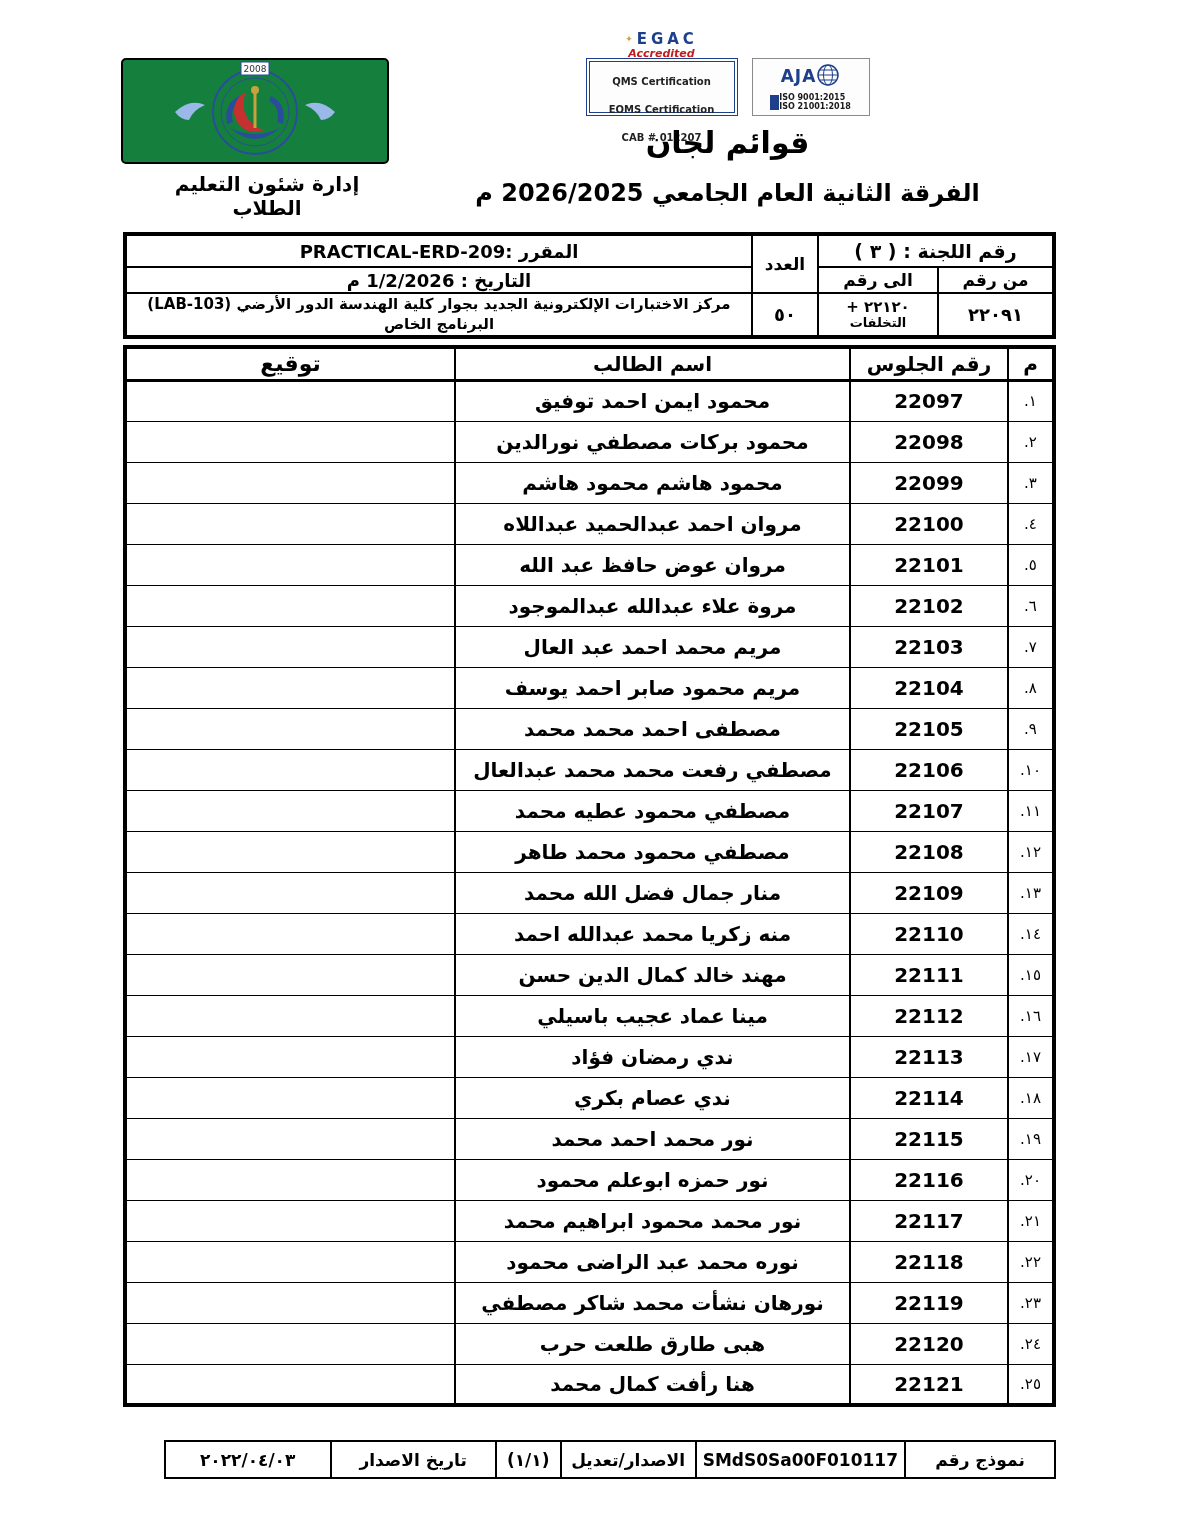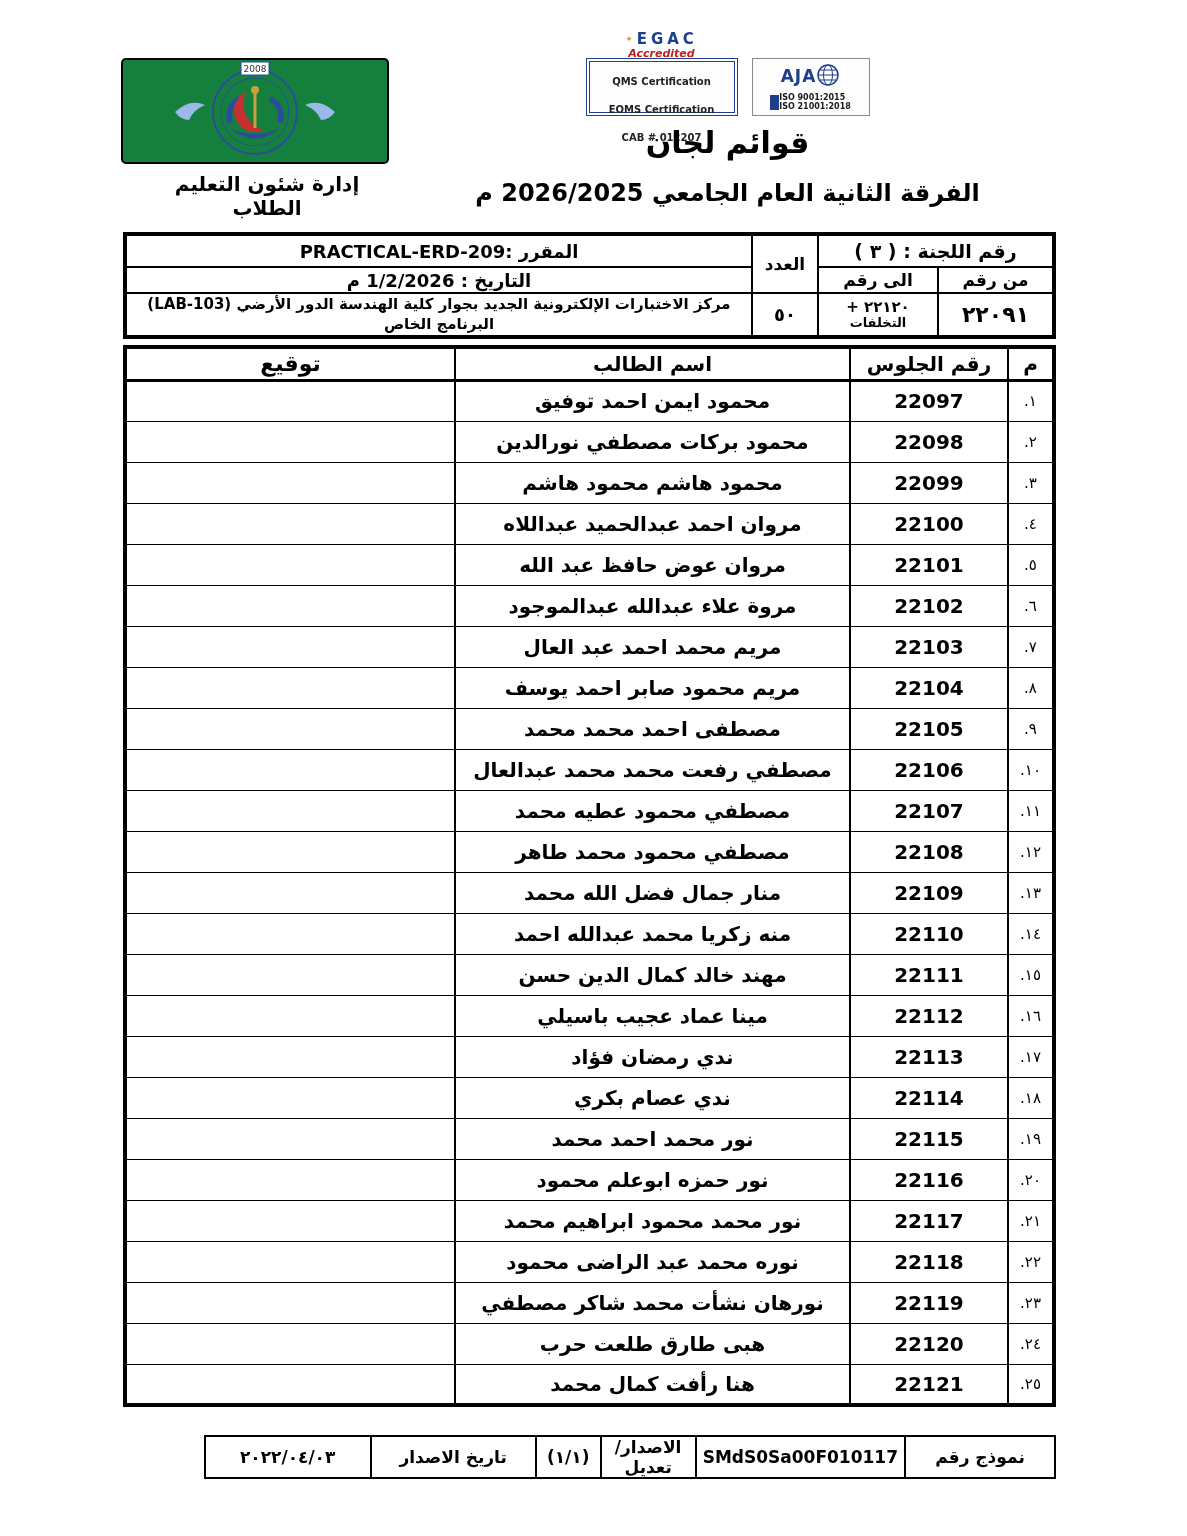--- a/index.html
+++ b/index.html
@@ -66,21 +66,21 @@
     width:929px; border:4px solid #000; border-collapse:collapse;
     table-layout:fixed; margin-top:12px;
   }
   .info-table td { border:2px solid #000; text-align:center; vertical-align:middle; font-weight:bold; padding:1px 4px; }
   .r1 { height:33px; } .r2 { height:26px; } .r3 { height:41px; }
   .cell-committee { font-size:19px; }
   .cell-countlabel { font-size:17px; }
   .cell-course { font-size:18px; }
   .cell-fromto { font-size:17px; }
   .cell-date { font-size:18px; }
-  .cell-fromval { font-size:22px;margin-left:28px; }
+  .cell-fromval { font-size:18px;margin-left:28px; }
   .cell-toval { font-size:15px; line-height:1.1; }
   .cell-toval .note { font-size:13px; display:block; }
   .cell-countval { font-size:18px; }
   .cell-location { font-size:15px; line-height:1.3; }
   .ltr { direction:ltr; unicode-bidi:embed; }
   
   .main-table {
     width:929px; border:4px solid #000; border-collapse:collapse;
     table-layout:fixed; margin-top:6px;
   }
@@ -95,21 +95,21 @@
     height:41px; text-align:center; vertical-align:middle;
   }
   .main-table td.col-idx { font-size:15px; font-weight:normal; }
   .main-table td.col-seat { font-size:20px; font-weight:bold; }
   .main-table td.col-name { font-size:20px; font-weight:bold; }
   
   .footer-table { position:absolute; bottom:57px; right:131px; border-collapse:collapse; background:#fff; }
   .footer-table td { border:2px solid #000; height:37px; text-align:center; vertical-align:middle; font-weight:bold; font-size:17px; padding:0 6px; }
   .f-formlabel { width:150px; }
   .f-formval { width:196px; font-size:18px;border-radius:16px; }
-  .f-revlabel { width:95px; font-size:15px; }
+  .f-revlabel { width:135px; font-size:15px; }
   .f-revval { width:65px; }
   .f-datelabel { width:165px; }
   .f-dateval { width:166px; }
 </style>
 </head>
 <body>
 
 <div class="page">
 
   <header class="doc-header">

